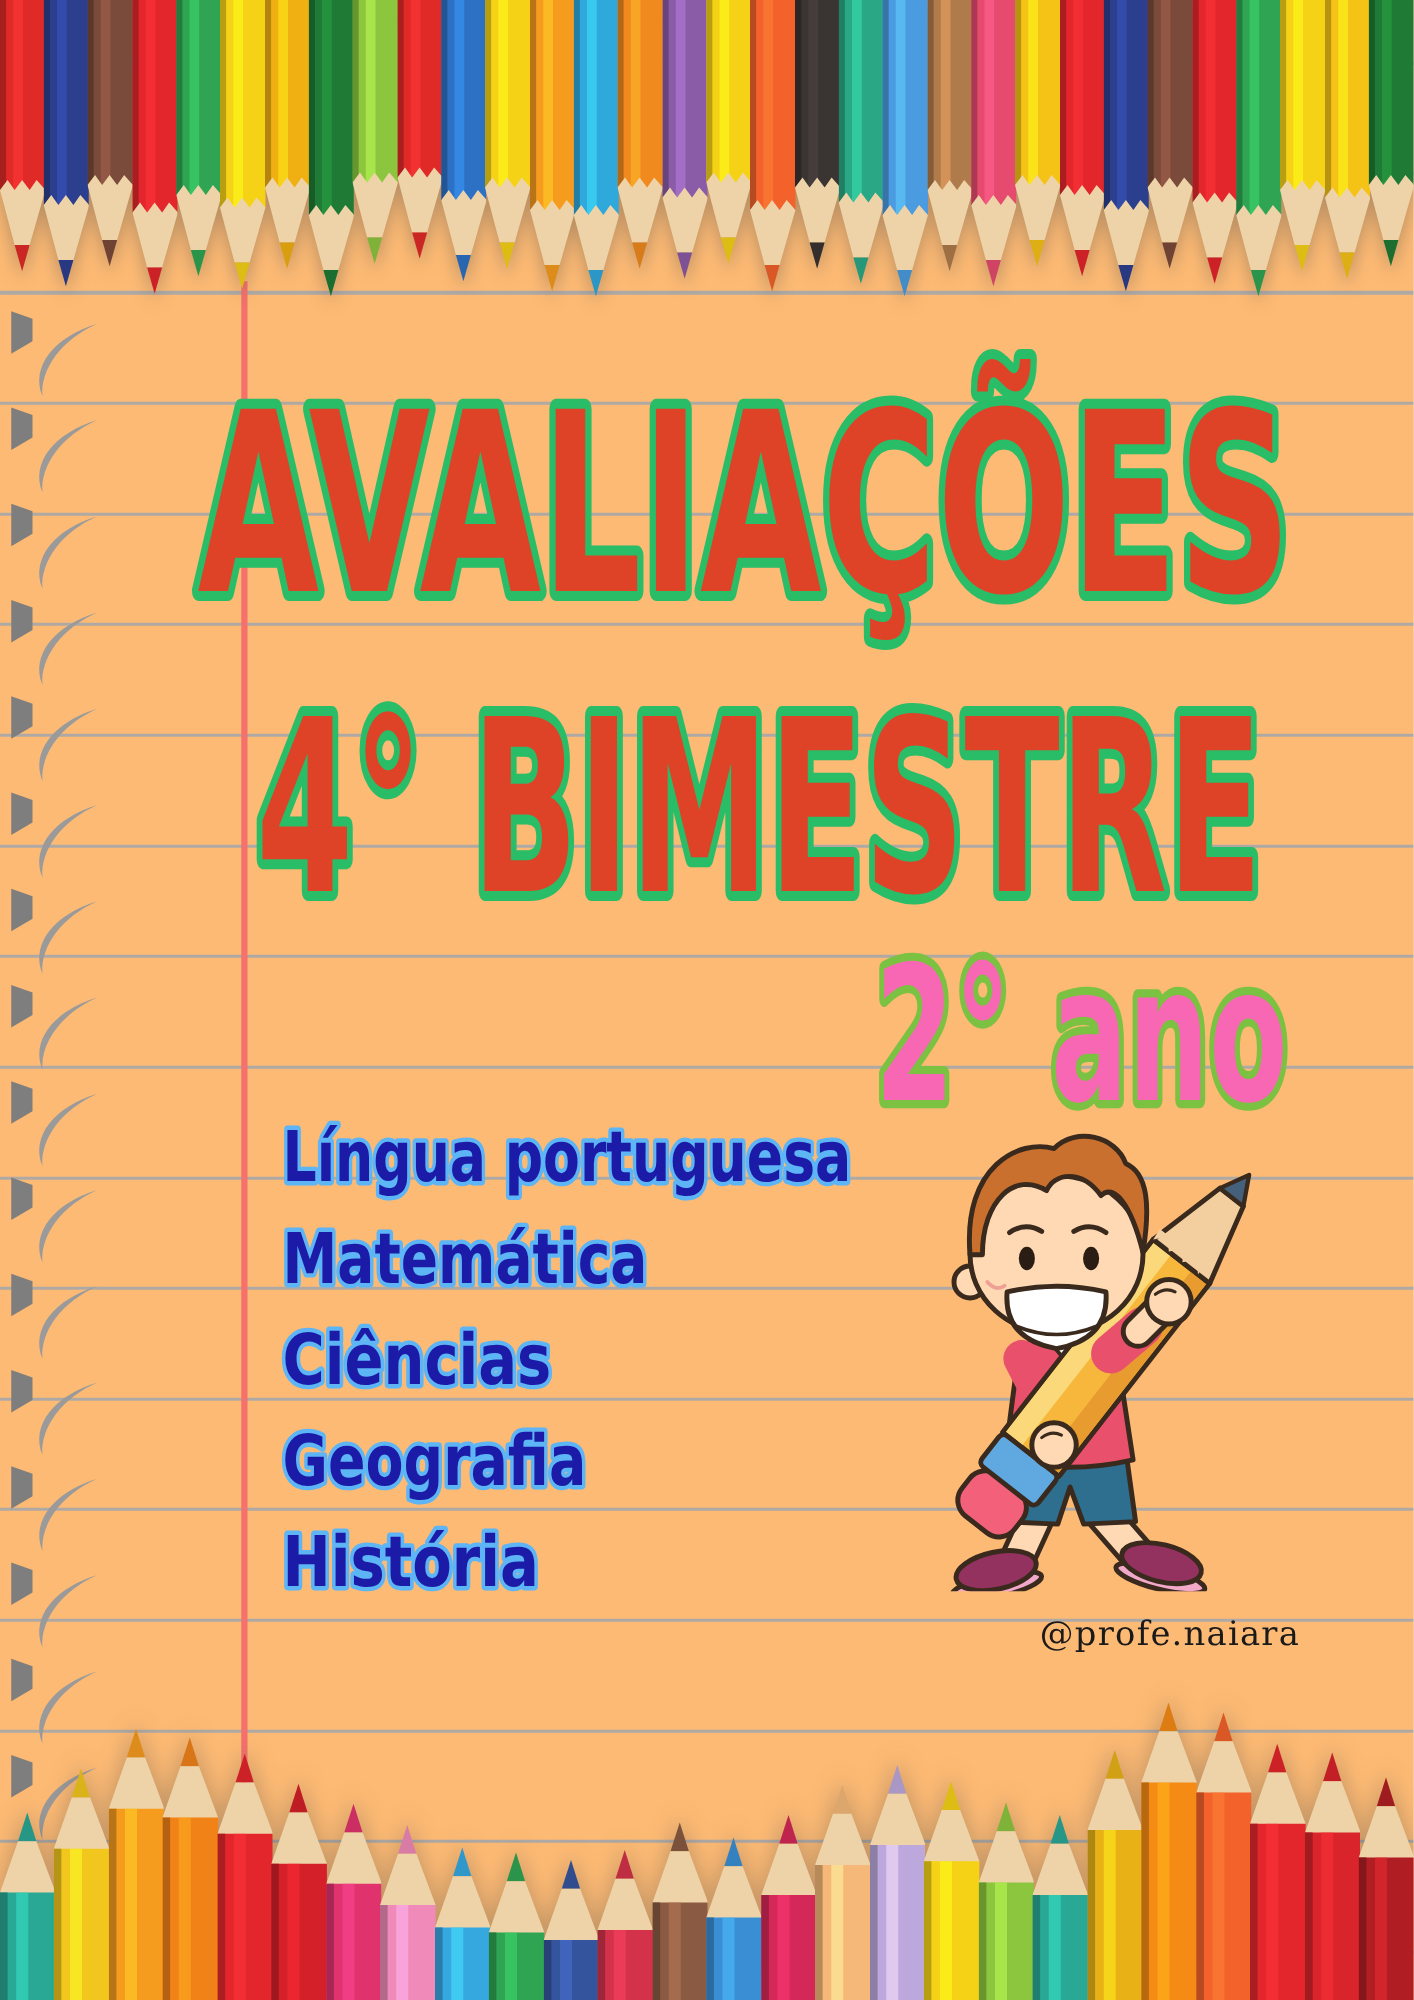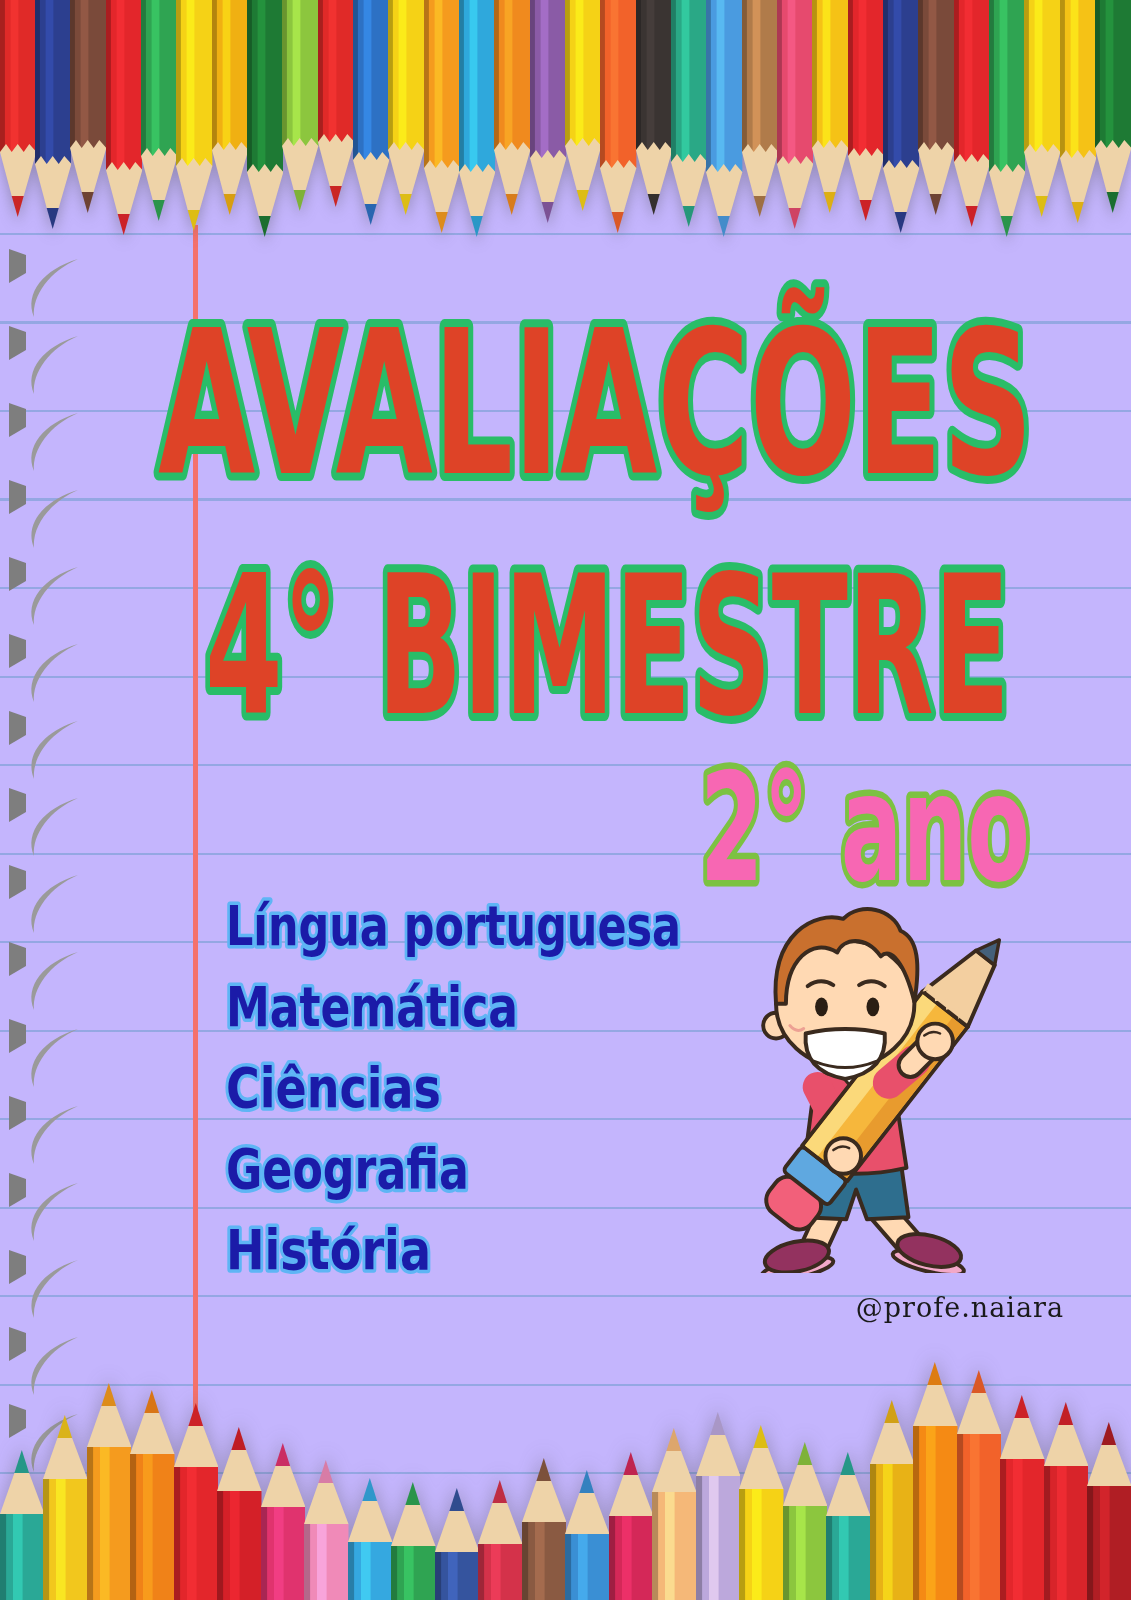--- a/index.html
+++ b/index.html
@@ -1,37 +1,37 @@
 <!DOCTYPE html>
 <html><head>
 <meta charset="utf-8">
 <style>
   html,body{margin:0;padding:0;background:#e9e9e9;}
   .page{position:relative;width:1131px;height:1600px;margin:0 auto;overflow:hidden;
-        background:#c4b5fd;font-family:"DejaVu Sans","Liberation Sans",sans-serif;}
+        background:#fdba74;font-family:"DejaVu Sans","Liberation Sans",sans-serif;}
   
   .ruled{position:absolute;inset:0;z-index:0;
          background-image:repeating-linear-gradient(to bottom,
             transparent 0px,transparent 86px,
             rgba(110,155,205,.55) 86px,rgba(110,155,205,.55) 88.5px);
          background-position:0 147px;}
   .margin-line{position:absolute;left:193px;top:225px;width:5px;height:1262px;
                background:#f4716c;z-index:1;}
   .spiral{position:absolute;left:0;top:0;width:95px;height:1600px;z-index:2;}
   .spiral svg{position:absolute;left:0;}
   .pencil-band{position:absolute;left:0;width:1131px;z-index:5;}
   .pencil-band.top{top:0;height:245px;filter:drop-shadow(0 7px 7px rgba(70,70,70,.35));}
   .pencil-band.bottom{bottom:0;height:250px;filter:drop-shadow(0 -6px 9px rgba(70,70,70,.3));}
   .pencil-band svg{position:absolute;}
   .titles{position:absolute;left:0;top:0;width:1131px;height:920px;z-index:3;}
   .subjects{position:absolute;left:212px;top:862px;z-index:3;}
   .boy{position:absolute;left:695px;top:877px;z-index:3;}
   .credit{position:absolute;left:808px;top:1292px;width:256px;z-index:4;
           font-family:"DejaVu Serif","Liberation Serif",serif;font-size:27px;
-          color:#1a1a1a;text-align:right;letter-spacing:1px;}
+          color:#1a1a1a;text-align:center;letter-spacing:1px;}
   text.bubble{font-family:"DejaVu Sans","Liberation Sans",sans-serif;font-weight:bold;
               paint-order:stroke fill;stroke-linejoin:round;}
 </style>
 </head>
 <body>
 
 <div class="page">
 
   <div class="ruled"></div>
   <div class="margin-line"></div>

